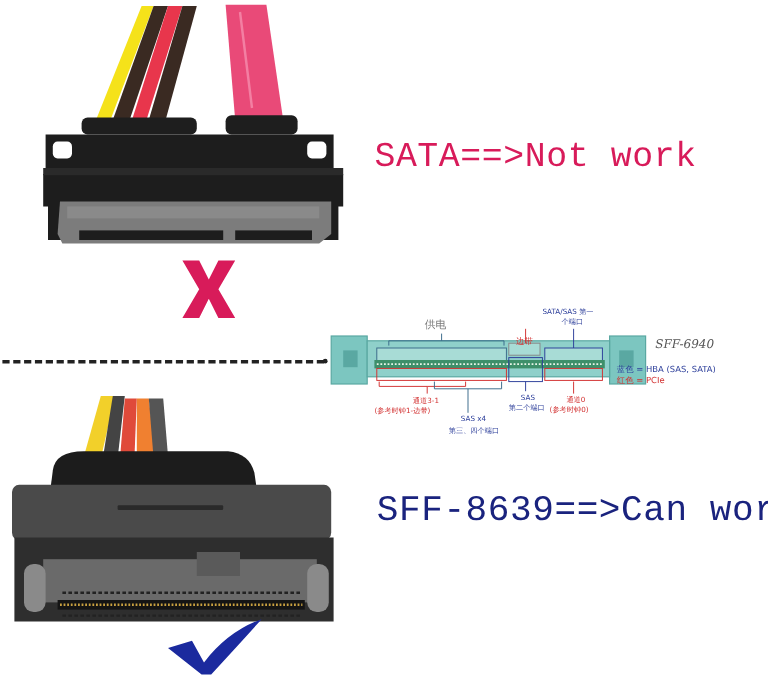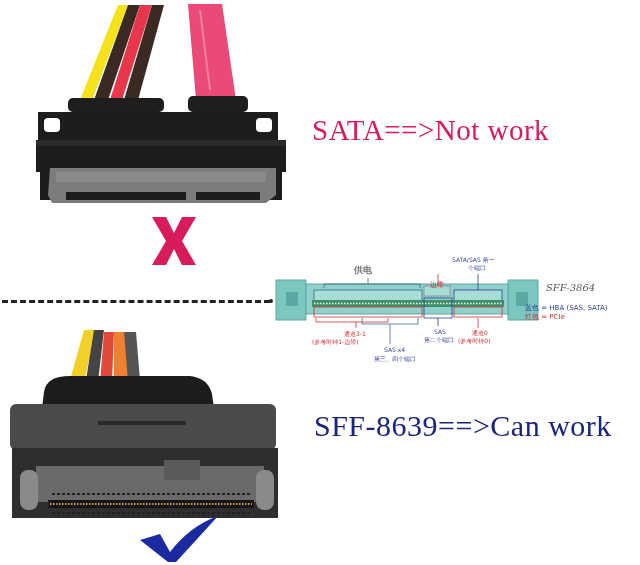--- a/index.html
+++ b/index.html
@@ -1,28 +1,28 @@
 <!DOCTYPE html>
 <html><head>
   <meta charset="utf-8">
   <style>
     html, body { margin:0; padding:0; }
     body { width:640px; height:565px; background:#ffffff; position:relative; overflow:hidden; font-family:"DejaVu Sans", sans-serif; }
     .abs { position:absolute; }
-    .caption { position:absolute; font-family:Liberation Serif, serif; font-weight:normal; white-space:nowrap; letter-spacing:0.5px; }
+    .caption { position:absolute; font-family:Liberation Mono, monospace; font-weight:normal; white-space:nowrap; letter-spacing:0.5px; }
     .cap-top { left:312px; top:114px; font-size:29px; color:#d81b5a; }
     .cap-bot { left:314px; top:409px; font-size:30px; color:#1a237e; }
     .dash { position:absolute; left:2px; top:300px; width:268px; border-top:3px dashed #222; }
     .dot-r { position:absolute; left:269px; top:299px; width:4px; height:4px; background:#222; border-radius:50%; }
     .diag-lbl { position:absolute; font-size:7px; white-space:nowrap; font-family:"DejaVu Sans", sans-serif; }
     .blue { color:#2c3e9a; }
     .red { color:#d23030; }
-    .gray { color:#777;font-weight:bold; }
+    .gray { color:#777; }
     .sff-title { position:absolute; left:546px; top:282px; font-size:10px; font-style:italic; color:#555; font-family:"DejaVu Serif", serif; }
-    .legend { position:absolute; left:525px; font-size:7px; white-space:nowrap; }
+    .legend { position:absolute; left:514px; font-size:7px; white-space:nowrap; }
   </style>
 </head>
 <body>
 
 <svg class="abs" style="left:0;top:0" width="300" height="280">
 
   <g>
     <path d="M80,100 L118,5 L128,5 L92,100 Z" fill="#f5e21a"></path>
     <path d="M94,100 L128,5 L140,5 L108,100 Z" fill="#3a2a22"></path>
     <path d="M110,100 L140,5 L152,5 L122,100 Z" fill="#e8364c"></path>
@@ -90,21 +90,21 @@
   <div class="diag-lbl blue" style="left:196px;top:12px;font-size:6px">个端口</div>
   <div class="diag-lbl red" style="left:72px;top:78px;font-size:6px">通道3-1</div>
   <div class="diag-lbl red" style="left:40px;top:86px;font-size:6px">(参考时钟1-边带)</div>
   <div class="diag-lbl blue" style="left:112px;top:94px;font-size:6px">SAS x4</div>
   <div class="diag-lbl blue" style="left:102px;top:103px;font-size:6px">第三、四个端口</div>
   <div class="diag-lbl blue" style="left:162px;top:76px;font-size:6px">SAS</div>
   <div class="diag-lbl blue" style="left:152px;top:84px;font-size:6px">第二个端口</div>
   <div class="diag-lbl red" style="left:200px;top:77px;font-size:6px">通道0</div>
   <div class="diag-lbl red" style="left:186px;top:85px;font-size:6px">(参考时钟0)</div>
 </div>
-<div class="sff-title">SFF-3864</div>
+<div class="sff-title">SFF-6940</div>
 <div class="legend blue" style="top:303px">蓝色 = HBA (SAS, SATA)</div>
 <div class="legend red" style="top:312px">红色 = PCIe</div>
 
 <svg class="abs" style="left:0;top:320" width="290" height="200">
 
   <path d="M70,60 L84,10 L96,10 L84,62 Z" fill="#f2d02a"></path>
   <path d="M86,60 L94,10 L104,10 L98,62 Z" fill="#444"></path>
   <path d="M100,62 L104,12 L114,12 L112,62 Z" fill="#e04a3a"></path>
   <path d="M114,62 L114,12 L124,12 L130,62 Z" fill="#f08030"></path>
   <path d="M128,62 L124,12 L136,12 L140,60 Z" fill="#555"></path>

